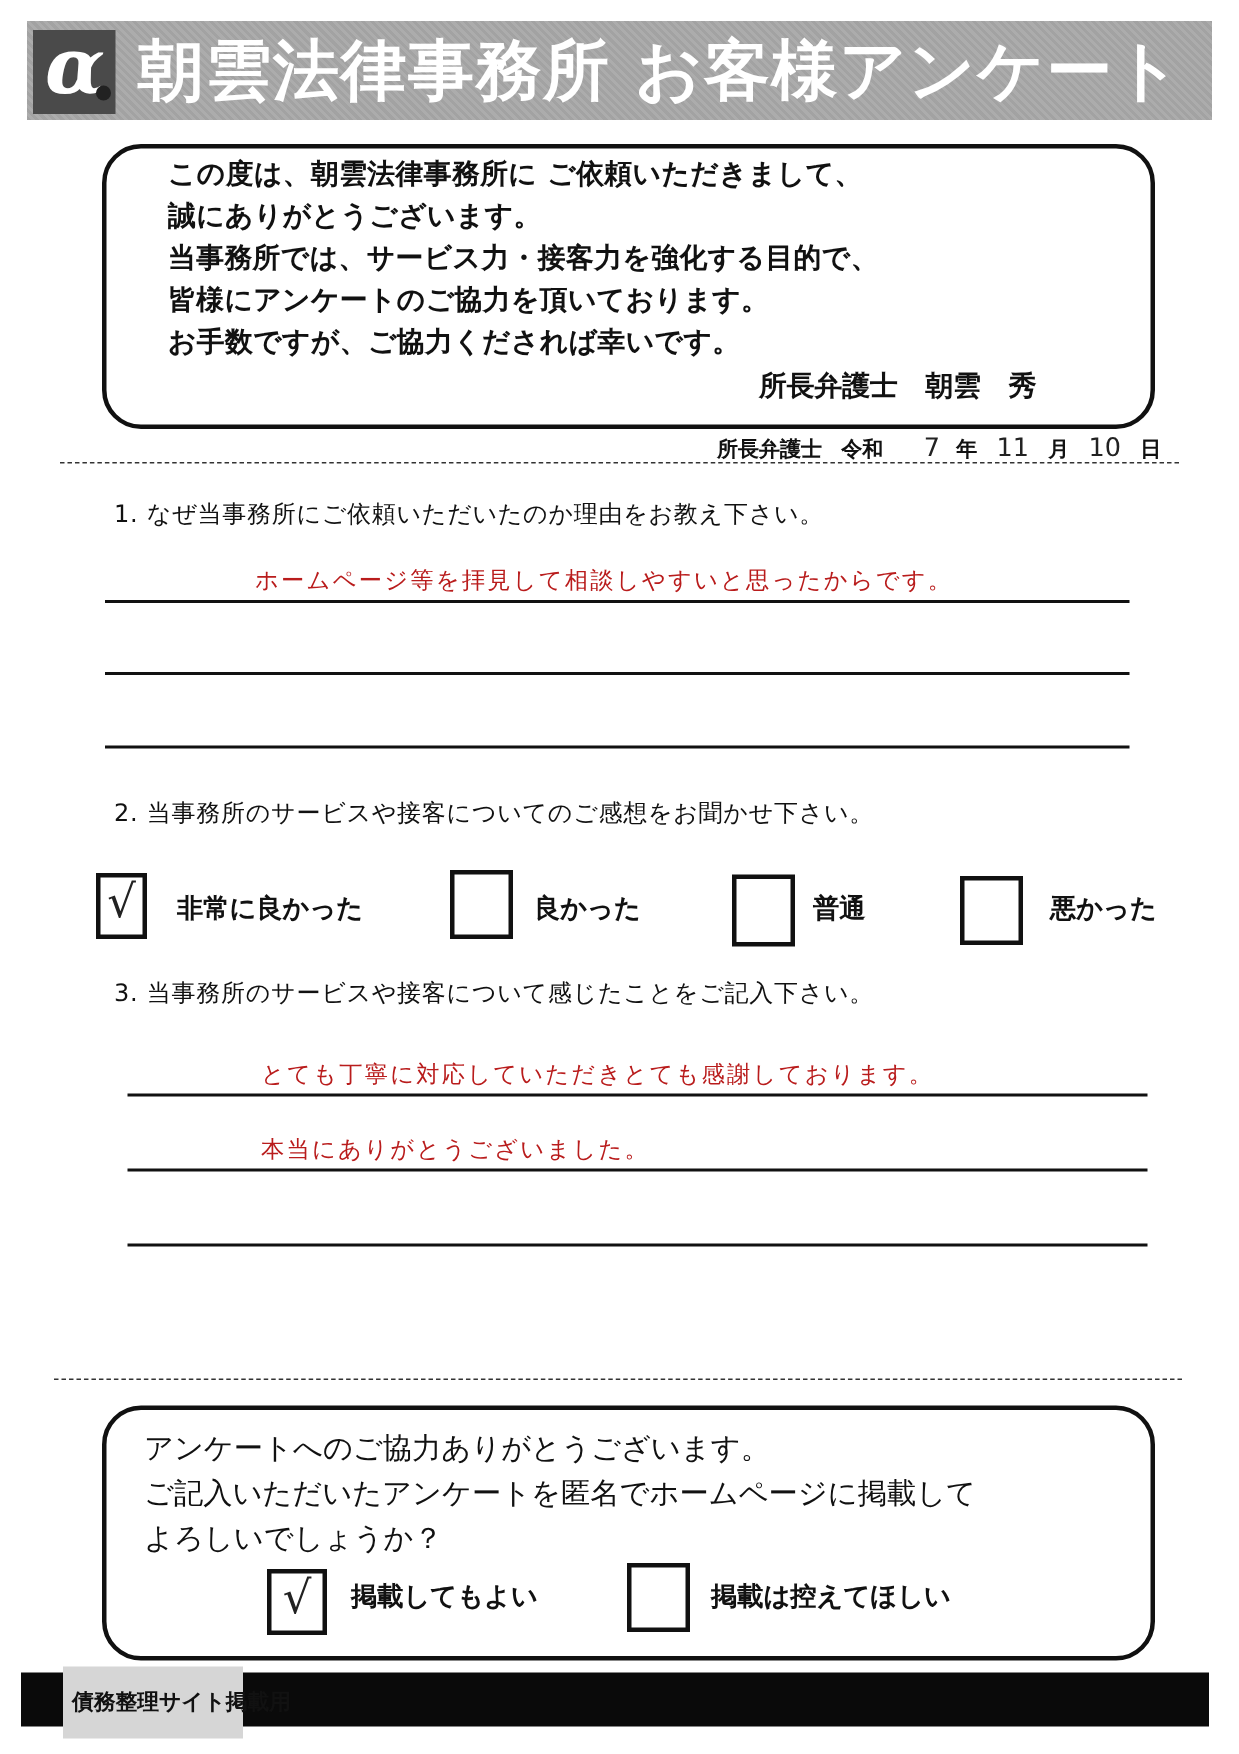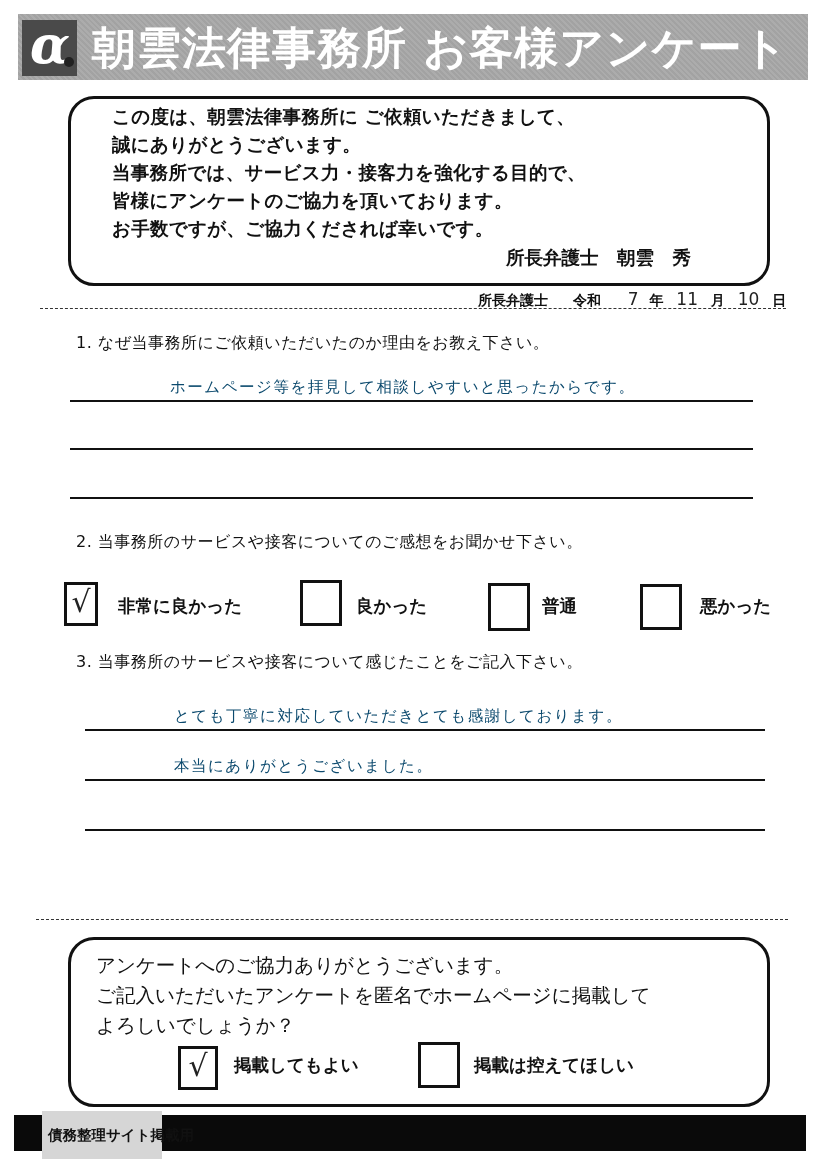--- a/index.html
+++ b/index.html
@@ -24,21 +24,21 @@
   .msg-sign { left:506px; top:247px; font-weight:bold; font-size:18.5px; line-height:22px; white-space:nowrap; }
 
   
   .date-row { top:288px; left:478px; font-weight:bold; font-size:14px; line-height:22px; white-space:nowrap; }
   .hand { font-family:"DejaVu Sans",sans-serif; font-weight:normal; font-size:17px; color:#222; }
   .dash-line { height:0; border-top:1.5px dashed #333; }
 
   
   .q-label { font-size:16px; line-height:26px; white-space:nowrap; letter-spacing:0.5px; }
   .answer-line { height:0; border-top:2px solid #111; }
-  .handwritten { font-family:"DejaVu Sans",sans-serif; font-size:15.5px; color:#0c4a6e; white-space:nowrap; letter-spacing:1.5px; font-weight:300; }
+  .handwritten { font-family:"DejaVu Sans",sans-serif; font-size:15.5px; color:#b91c1c; white-space:nowrap; letter-spacing:1.5px; font-weight:300; }
 
   
   .cb { width:38px; height:38px; border:3px solid #111; box-sizing:border-box; text-align:center; }
   .cb-mark { font-size:30px; line-height:34px; color:#222; font-family:"DejaVu Sans",sans-serif; }
   .cb-label { font-size:17.5px; line-height:24px; white-space:nowrap; font-weight:bold; }
 
   
   .consent-box { left:68px; top:937px; width:696px; height:164px; border:3px solid #111; border-radius:26px; }
   .consent-line { left:96px; font-size:19.5px; line-height:26px; white-space:nowrap; }
   .consent-cb-label { font-size:17.5px; line-height:24px; white-space:nowrap; font-weight:bold; }
@@ -60,21 +60,21 @@
 <div class="abs msg-box"></div>
 <div class="abs msg-line" style="top:106px">この度は、朝雲法律事務所に ご依頼いただきまして、</div>
 <div class="abs msg-line" style="top:134px">誠にありがとうございます。</div>
 <div class="abs msg-line" style="top:162px">当事務所では、サービス力・接客力を強化する目的で、</div>
 <div class="abs msg-line" style="top:190px">皆様にアンケートのご協力を頂いております。</div>
 <div class="abs msg-line" style="top:218px">お手数ですが、ご協力くだされば幸いです。</div>
 <div class="abs msg-sign">所長弁護士　朝雲　秀</div>
 
 <div class="abs date-row">
   <span>所長弁護士</span>
-  <span style="margin-left:20px">令和</span>
+  <span style="margin-left:8px">令和</span>
   <span class="hand" style="margin-left:22px">7</span>
   <span style="margin-left:6px">年</span>
   <span class="hand" style="margin-left:8px">11</span>
   <span style="margin-left:8px">月</span>
   <span class="hand" style="margin-left:8px">10</span>
   <span style="margin-left:8px">日</span>
 </div>
 <div class="abs dash-line" style="left:40px; top:308px; width:746px;"></div>
 
 <div class="abs q-label" style="left:76px; top:330px;">1. なぜ当事務所にご依頼いただいたのか理由をお教え下さい。</div>

